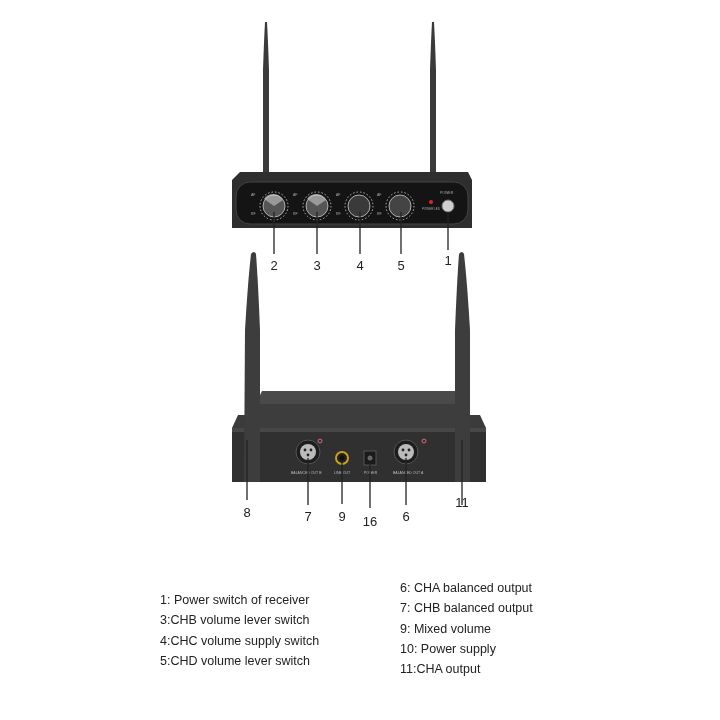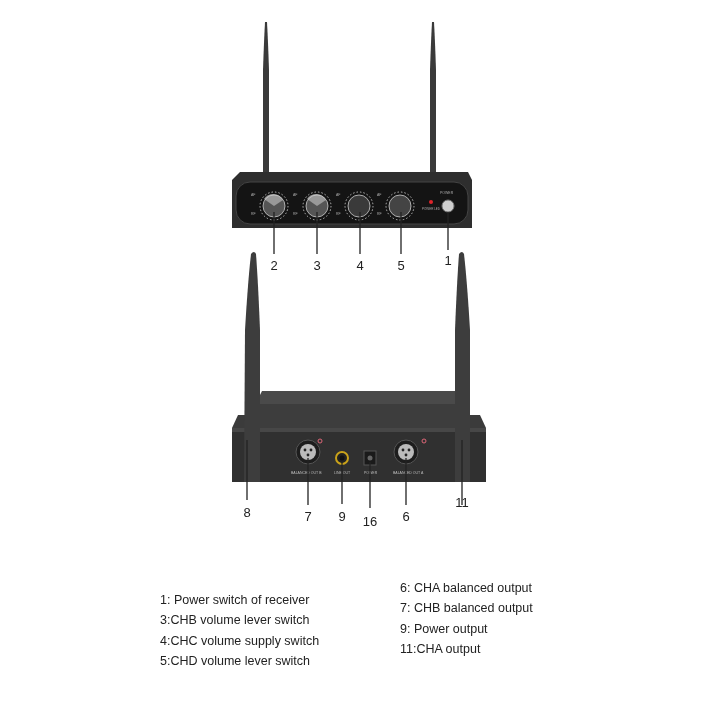--- a/index.html
+++ b/index.html
@@ -149,15 +149,16 @@
 
 <div class="legend" style="left:160px; top:578px;margin-top:12px;">
   <div>1: Power switch of receiver</div>
   <div>3:CHB volume lever switch</div>
   <div>4:CHC volume supply switch</div>
   <div>5:CHD volume lever switch</div>
 </div>
 <div class="legend" style="left:400px; top:578px;">
   <div>6: CHA balanced output</div>
   <div>7: CHB balanced output</div>
-  <div>9: Power output</div>
+  <div>9: Mixed volume</div>
+  <div>10: Power supply</div>
   <div>11:CHA output</div>
 </div>
 
 </body></html>

